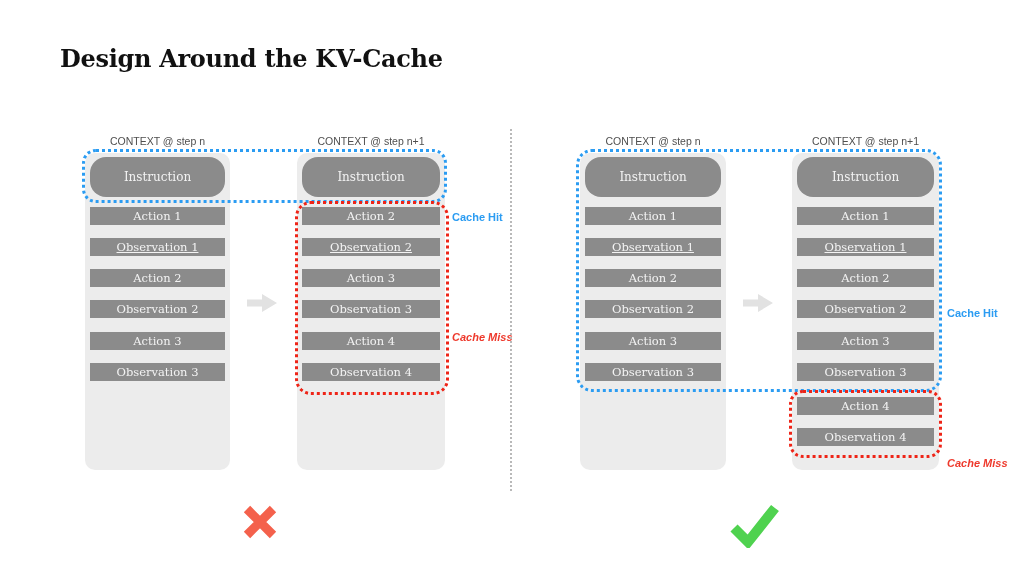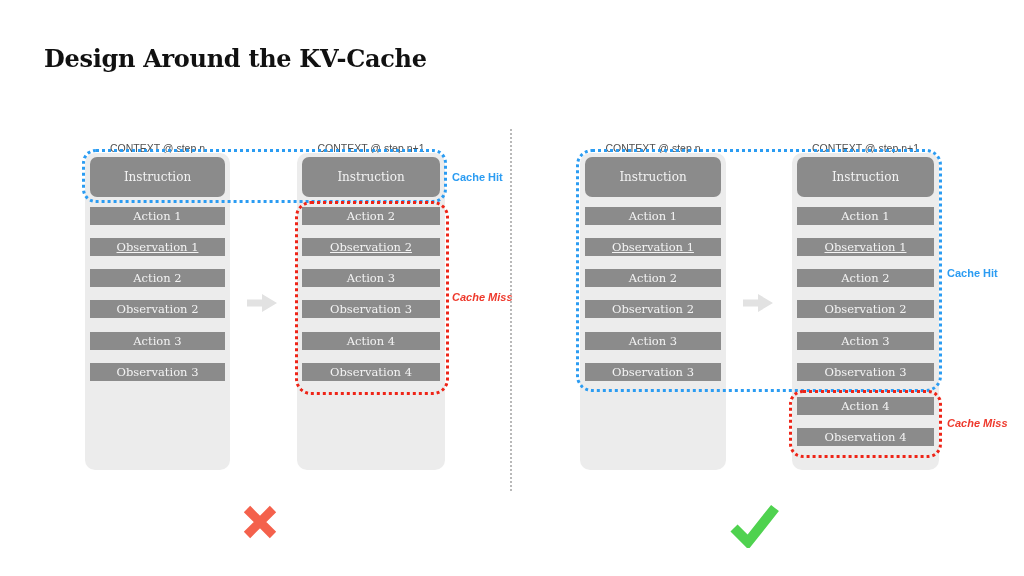--- a/index.html
+++ b/index.html
@@ -4,30 +4,29 @@
 <style>
   html,body{margin:0;padding:0;}
   body{
     width:1024px;height:576px;position:relative;overflow:hidden;
     background:#ffffff;font-family:"Liberation Sans",sans-serif;
   }
   *{box-sizing:border-box;}
   .abs{position:absolute;}
 
   .title{
-    left:44px;top:44px;
+    left:60px;top:44px;
     font-family:"DejaVu Serif","Liberation Serif",serif;
     font-weight:bold;font-size:24px;color:#111;letter-spacing:-0.3px;
   }
 
   .col-header{
     top:134px;height:14px;
     font-size:10.5px;color:#4f4f4f;text-align:center;line-height:14px;
     font-family:"Liberation Sans",sans-serif;
-    margin-top:7px;
   }
   .hdr-la{left:85px;width:145px;}
   .hdr-lb{left:297px;width:148px;}
   .hdr-ra{left:580px;width:146px;}
   .hdr-rb{left:792px;width:147px;}
 
   .col{
     top:153px;height:317px;background:#ececec;border-radius:10px;
   }
   .col-la{left:85px;width:145px;}
@@ -35,34 +34,34 @@
   .col-ra{left:580px;width:146px;}
   .col-rb{left:792px;width:147px;}
 
   .box{
     position:absolute;left:5px;right:5px;height:18px;
     background:#8b8b8b;border-radius:0;
     color:#f3f3f3;font-family:"DejaVu Serif","Liberation Serif",serif;
     font-size:11.5px;display:flex;align-items:center;justify-content:center;
     white-space:nowrap;
   }
-  .row-inst{top:4px;height:40px;border-radius:7px;font-size:12px;}
+  .row-inst{top:4px;height:40px;border-radius:16px;font-size:12px;}
   .row-1{top:54px;}  .row-2{top:85px;text-decoration:underline;}  .row-3{top:116px;}
   .row-4{top:147px;} .row-5{top:179px;} .row-6{top:210px;}
   .row-7{top:244px;} .row-8{top:275px;}
 
   .dotted{border-style:dotted;border-width:3px;background:transparent;pointer-events:none;}
   .hit-left {left:82px; top:149px;width:365px;height:54px; border-color:#2b9cf2;border-radius:14px;}
   .miss-left{left:295px;top:201px;width:154px;height:194px;border-color:#ee2417;border-radius:16px;}
   .hit-right{left:576px;top:149px;width:366px;height:243px;border-color:#2b9cf2;border-radius:16px;}
   .miss-right{left:789px;top:390px;width:153px;height:68px;border-color:#ee2417;border-radius:14px;}
 
   .cache-label{
     font-size:11px;font-weight:600;line-height:13px;
-    font-family:"Liberation Sans",sans-serif;white-space:nowrap;
+    font-family:"Liberation Sans",sans-serif;white-space:nowrap;margin-top:40px;
   }
   .lbl-hit{color:#2b9cf2;}
   .lbl-miss{color:#ee392c;font-style:italic;}
   .lbl-hit-l {left:452px;top:171px;}
   .lbl-miss-l{left:452px;top:291px;}
   .lbl-hit-r {left:947px;top:267px;}
   .lbl-miss-r{left:947px;top:417px;}
 
   .arrow{width:30px;height:18px;}
   .arrow-l{left:247px;top:294px;}

